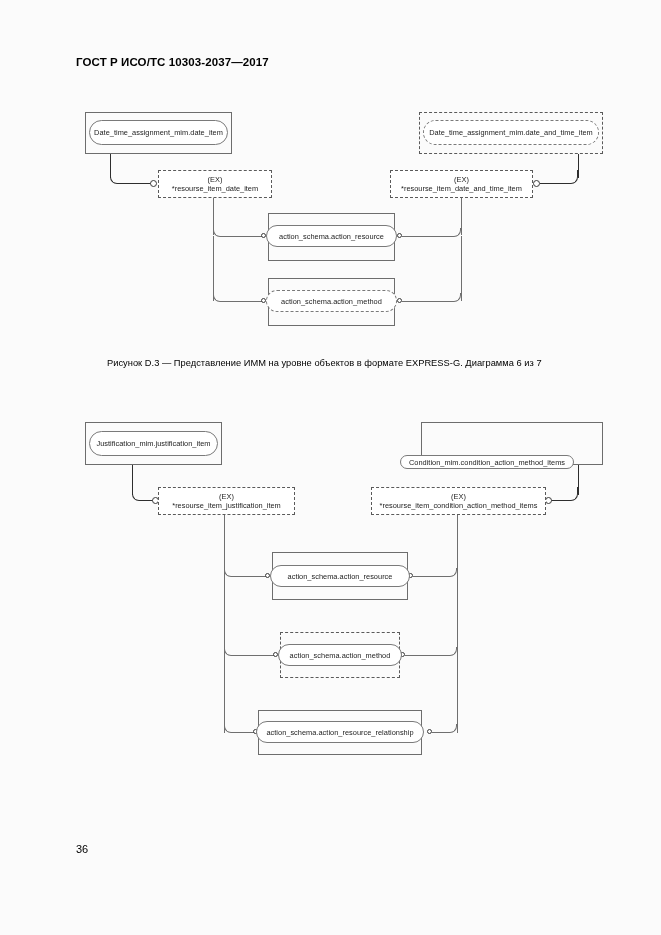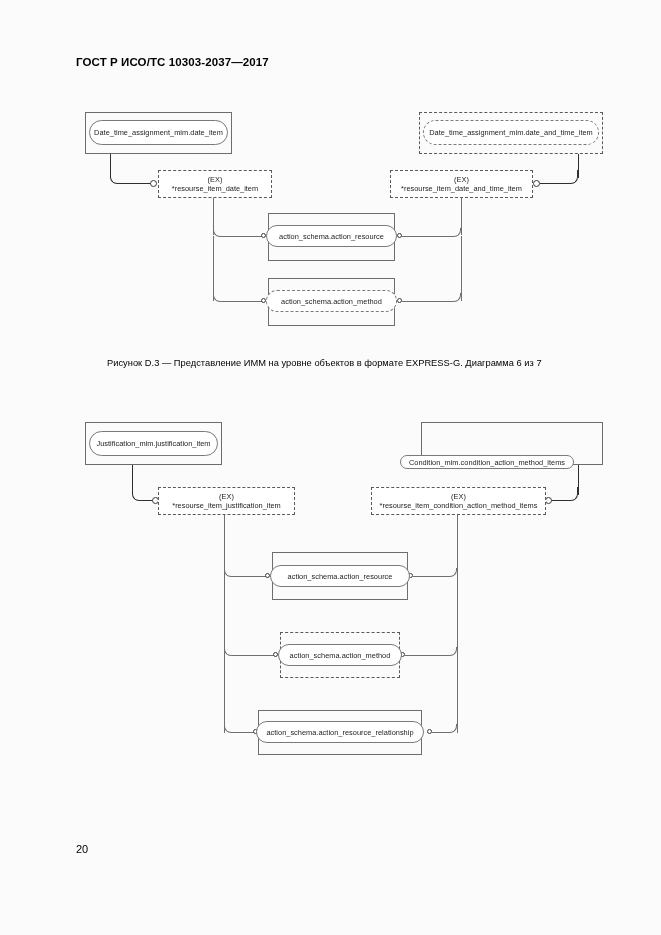--- a/index.html
+++ b/index.html
@@ -261,15 +261,15 @@
 
     <div class="frame dashed" style="left:280px; top:632px; width:120px; height:46px;"></div>
     <div class="capsule" style="left:278px; top:644px; width:124px; height:22px;">action_schema.action_method</div>
 
     <div class="frame" style="left:258px; top:710px; width:164px; height:45px;"></div>
     <div class="capsule" style="left:256px; top:721px; width:168px; height:22px;">action_schema.action_resource_relationship</div>
 
   </div>
 
 
-  <div class="page-number">20</div>
+  <div class="page-number">36</div>
 
 </div>
 
 </body></html>

